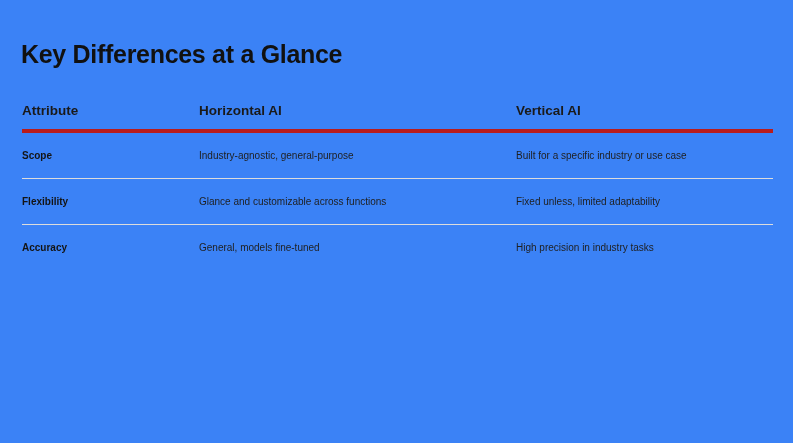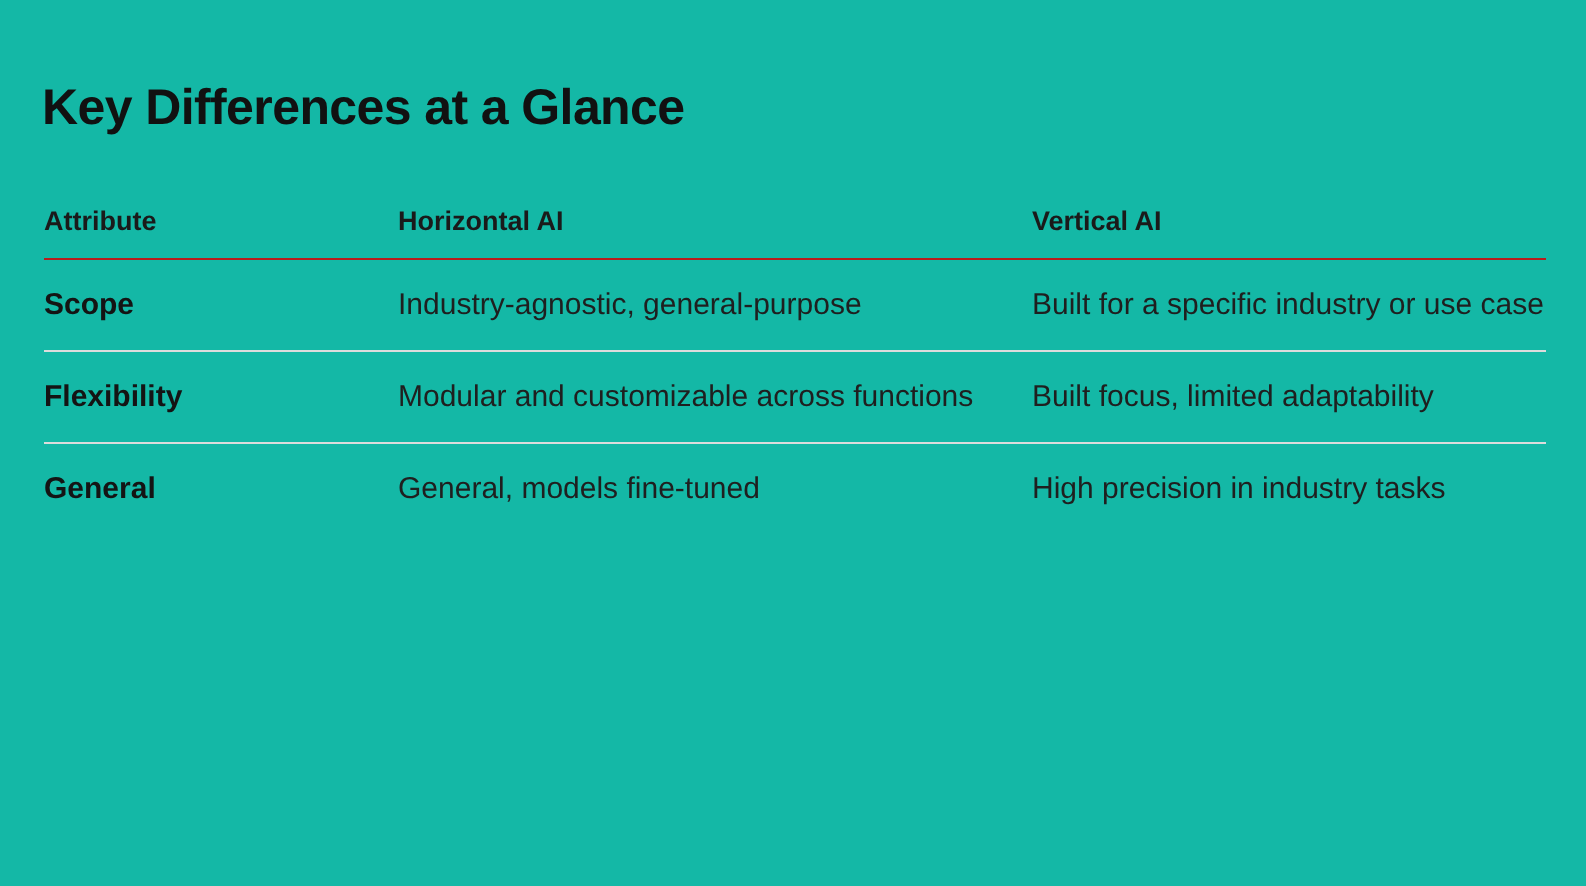--- a/index.html
+++ b/index.html
@@ -12,21 +12,21 @@
     height: 443px;
     overflow: hidden;
     font-family: "Liberation Sans", sans-serif;
     color: #1a1a1a;
     -webkit-font-smoothing: antialiased;
   }
   .page {
     position: relative;
     width: 793px;
     height: 443px;
-    background: #14b8a6;
+    background: #3b82f6;
     box-sizing: border-box;
   }
   .page-title {
     position: absolute;
     left: 21px;
     top: 22px;
     font-size: 25px;
     font-weight: 800;
     letter-spacing: -0.3px;
     color: #111111;
@@ -46,27 +46,27 @@
   .comparison-table col.col-vertical   { width: 257px; }
 
   .comparison-table th {
     text-align: left;
     vertical-align: middle;
     font-size: 13.5px;
     font-weight: 700;
     color: #1a1a1a;
     height: 37px;
     padding: 0;
-    border-bottom: 1px solid #b91c1c;
+    border-bottom: 4px solid #b91c1c;
     white-space: nowrap;
   }
   .comparison-table td {
     text-align: left;
     vertical-align: middle;
-    font-size: 15px;
+    font-size: 10px;
     font-weight: 400;
     color: #1f1f1f;
     height: 45px;
     padding: 0;
     border-bottom: 1px solid #dcdcdc;
     white-space: nowrap;
   }
   .comparison-table tbody tr:last-child td {
     border-bottom: none;
   }
@@ -96,24 +96,24 @@
       </tr>
     </thead>
     <tbody>
       <tr>
         <td class="attr-cell">Scope</td>
         <td>Industry-agnostic, general-purpose</td>
         <td>Built for a specific industry or use case</td>
       </tr>
       <tr>
         <td class="attr-cell">Flexibility</td>
-        <td>Modular and customizable across functions</td>
-        <td>Built focus, limited adaptability</td>
+        <td>Glance and customizable across functions</td>
+        <td>Fixed unless, limited adaptability</td>
       </tr>
       <tr>
-        <td class="attr-cell">General</td>
+        <td class="attr-cell">Accuracy</td>
         <td>General, models fine-tuned</td>
         <td>High precision in industry tasks</td>
       </tr>
     </tbody>
   </table>
 
 </div>
 
 </body></html>

